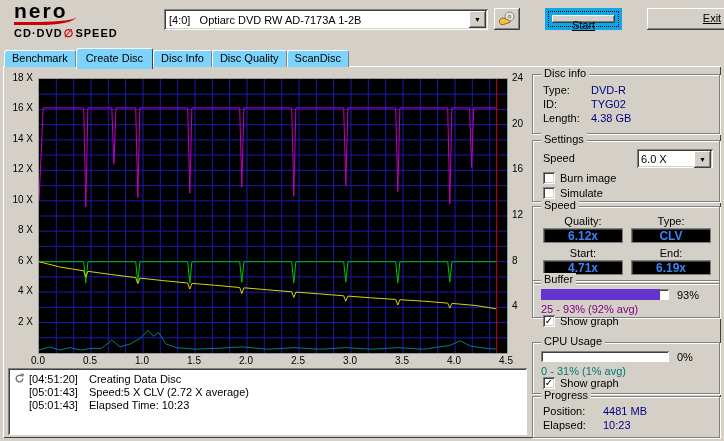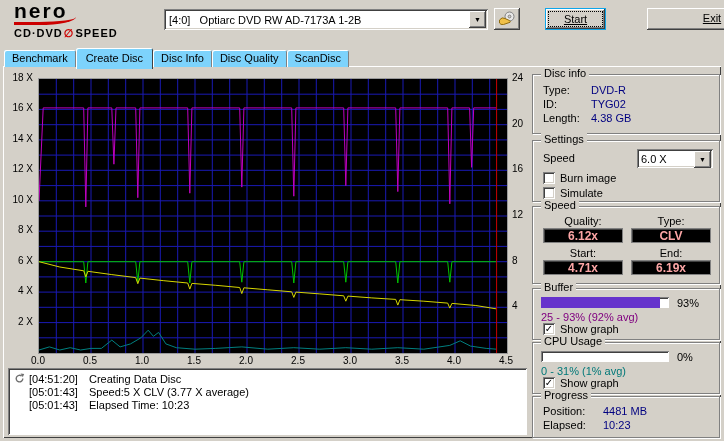--- a/index.html
+++ b/index.html
@@ -21,21 +21,21 @@
   .logo-sub{font-size:11px;font-weight:bold;letter-spacing:1px;margin-top:2px;white-space:nowrap;}
   .logo-sub .disc{color:#cc0000;font-weight:bold;padding:0 1px;}
 
   .drive-combo{position:absolute;left:164px;top:9px;width:324px;height:21px;display:flex;align-items:center;}
   .combo-value{padding-left:5px;white-space:pre;overflow:hidden;flex:1;}
   .combo-arrow{position:absolute;right:2px;top:2px;width:17px;height:17px;display:flex;align-items:center;justify-content:center;font-size:7px;}
 
   .btn{position:absolute;height:22px;text-align:center;line-height:21px;cursor:default;}
   .btn-label{text-decoration:underline;}
   .tool-btn{left:494px;top:8px;width:26px;display:flex;align-items:center;justify-content:center;}
-  .btn-start{left:545px;top:8px;width:61px;border:1px solid #0ea5e9;box-sizing:border-box;outline:1px dotted #000;outline-offset:-4px;}
+  .btn-start{left:545px;top:8px;width:77px;border:7px solid #0ea5e9;box-sizing:border-box;outline:1px dotted #000;outline-offset:-4px;}
   .btn-exit{left:647px;top:8px;width:74px;padding-left:28px;}
 
   
   .tabs{position:absolute;left:4px;top:47px;height:20px;display:flex;align-items:flex-end;z-index:3;}
   .tab{height:17px;line-height:17px;padding:0 8px;background:#7dd3fc;
        box-shadow:inset 1px 1px 0 #ffffff, inset -1px 0 0 #808080;
        border-radius:2px 2px 0 0;}
   .tab.active{height:21px;line-height:20px;padding:0 10px;margin-bottom:-2px;z-index:4;
        box-shadow:inset 1px 1px 0 #ffffff, inset -1px 0 0 #404040;}
 
@@ -53,40 +53,40 @@
   .x-ticks{position:absolute;left:38px;top:355px;width:468px;height:12px;}
   .x-ticks span{position:absolute;top:0;width:20px;text-align:center;font-size:10px;}
 
   
   .group{position:absolute;left:532px;width:188px;border:1px solid #808080;
          box-shadow:inset 1px 1px 0 #ffffff, 1px 1px 0 #ffffff;box-sizing:border-box;}
   .group-title{position:absolute;top:-8px;left:8px;background:#d4d0c8;padding:0 3px;line-height:13px;}
   .g-discinfo{top:74px;height:60px;}
   .g-settings{top:140px;height:62px;}
   .g-speed{top:206px;height:78px;}
-  .g-buffer{top:288px;height:52px;}
+  .g-buffer{top:280px;height:38px;}
   .g-cpu{top:342px;height:52px;}
   .g-progress{top:396px;height:42px;}
 
   .info-row{position:absolute;left:10px;display:flex;}
   .info-label{width:48px;}
   .value{color:#000080;}
 
   .speed-combo{position:absolute;left:104px;top:8px;width:76px;height:19px;display:flex;align-items:center;}
   .speed-combo .combo-value{padding-left:4px;}
   .check-row{position:absolute;display:flex;align-items:center;gap:5px;}
   .checkbox{width:12px;height:12px;background:#fff;flex:none;
     box-shadow:inset 1px 1px 0 #808080, inset -1px -1px 0 #ffffff,
                inset 2px 2px 0 #404040, inset -2px -2px 0 #d4d0c8;
     display:inline-flex;align-items:center;justify-content:center;font-size:10px;}
   .checkmark{display:none;margin-top:-2px;}
   .checkbox.on .checkmark{display:inline;}
 
   .lcd-label{position:absolute;width:80px;text-align:center;}
-  .lcd{position:absolute;width:80px;height:15px;background:#000;color:#fca5a5;
+  .lcd{position:absolute;width:80px;height:15px;background:#000;color:#3b82f6;
        font-weight:bold;font-size:12px;text-align:center;line-height:15px;
        border:1px solid #808080;box-shadow:inset 1px 1px 0 #404040;box-sizing:border-box;}
 
   .meter{position:absolute;left:8px;top:8px;width:128px;height:11px;background:#fff;
          box-shadow:inset 1px 1px 0 #808080, inset -1px -1px 0 #ffffff, inset 2px 2px 0 #404040;}
   .meter-fill{height:100%;}
   .fill-buffer{background:#6633cc;}
   .fill-cpu{background:#008080;}
   .meter-pct{position:absolute;left:144px;top:8px;}
   .range-text{position:absolute;left:8px;top:22px;}
@@ -320,21 +320,21 @@
           <path d="M8.8 5.5 a3.3 3.3 0 1 1 -1.1 -2.4" fill="none" stroke="#707070" stroke-width="1.4"></path>
           <path d="M6.6 0.4 l3.6 0.6 -1.4 3.2 z" fill="#707070"></path>
         </svg>
       </span>
       <span class="log-time">[04:51:20]</span>
       <span class="log-text">Creating Data Disc</span>
     </div>
     <div class="log-line">
       <span class="log-icon"></span>
       <span class="log-time">[05:01:43]</span>
-      <span class="log-text">Speed:5 X CLV (3.77 X average)</span>
+      <span class="log-text">Speed:5 X CLV (2.72 X average)</span>
     </div>
     <div class="log-line">
       <span class="log-icon"></span>
       <span class="log-time">[05:01:43]</span>
       <span class="log-text">Elapsed Time: 10:23</span>
     </div>
   </div>
 
 </div>
 

